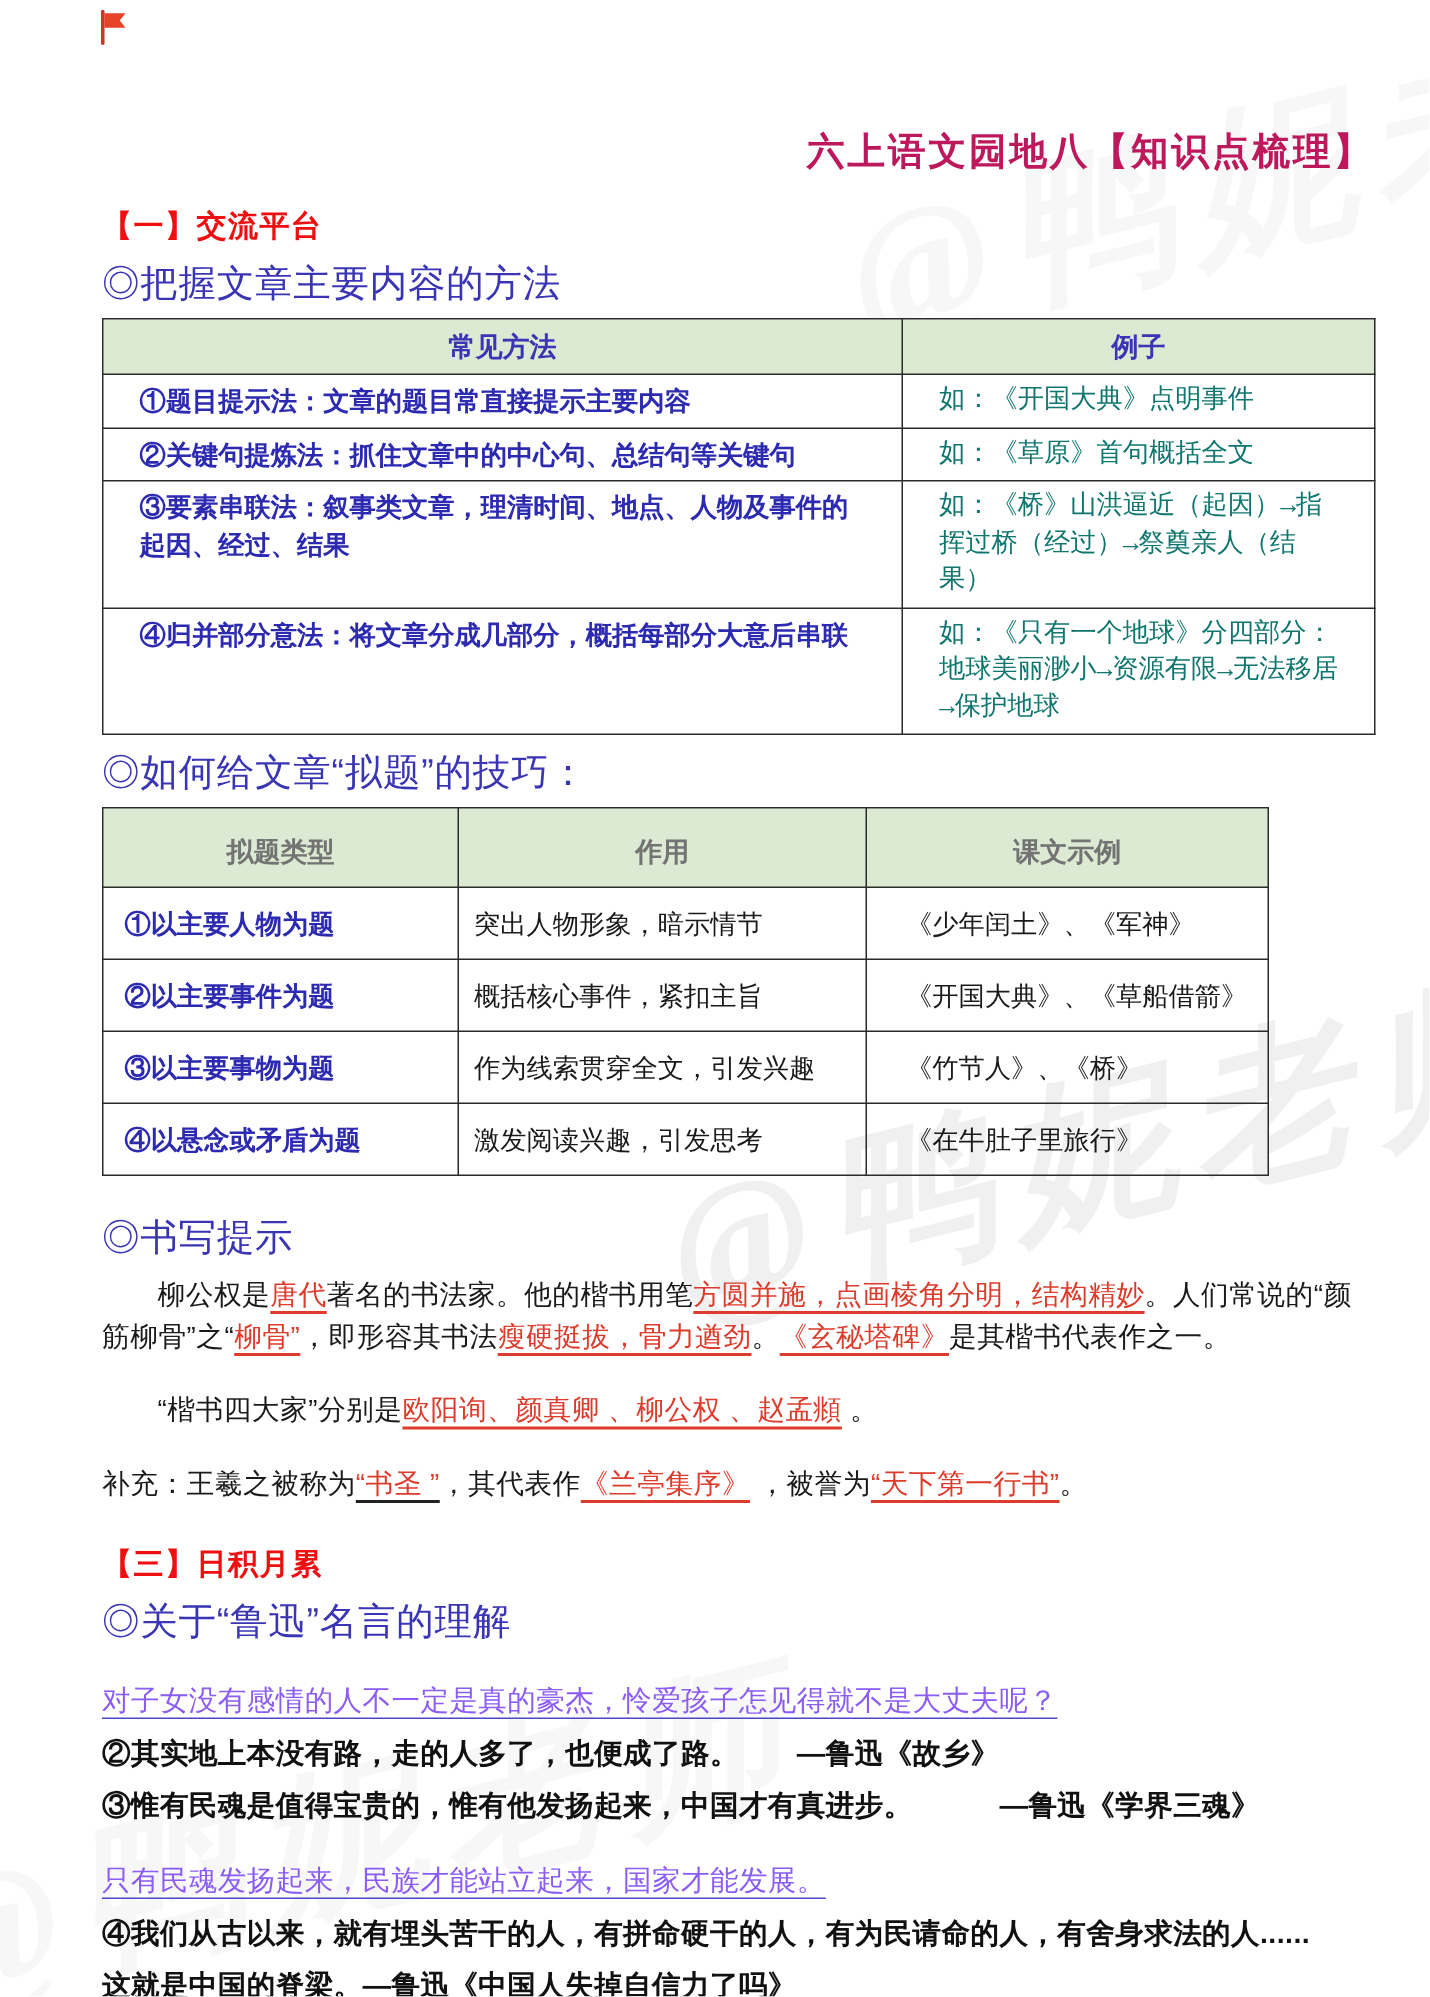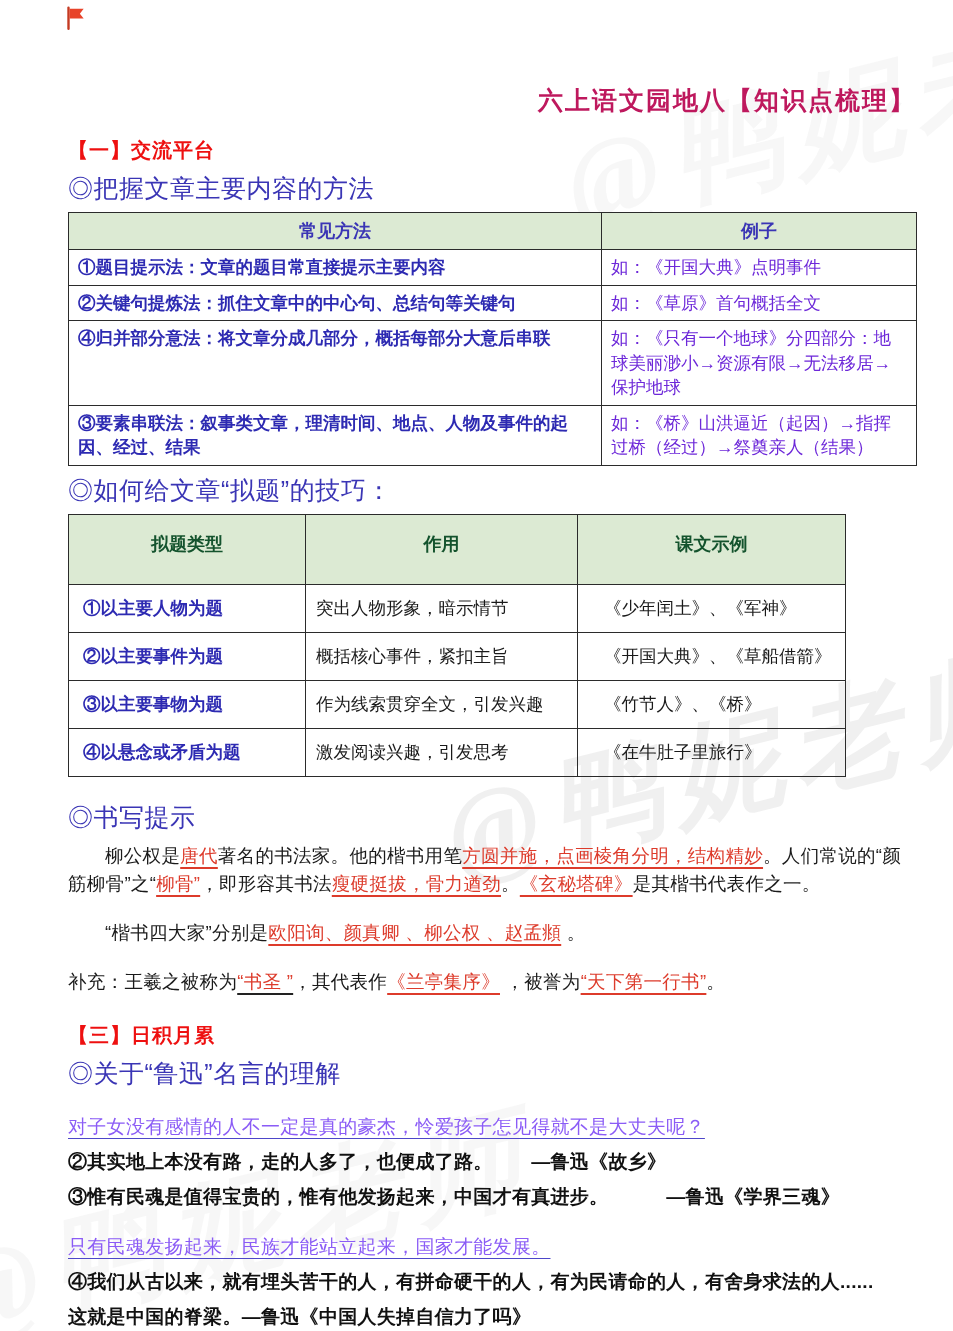--- a/index.html
+++ b/index.html
@@ -59,25 +59,25 @@
   table { border-collapse: collapse; margin-top: 7px; background: transparent; }
   th, td { border: 1.6px solid #2b2b2b; }
   th {
     background: #dcead3;
     font-size: 18px;
     text-align: center;
     font-weight: bold;
   }
   .t1 { width: 848px; table-layout: fixed; }
   .t1 th { color: #3a35b5; padding: 6px 8px; }
-  .t1 td { vertical-align: top; padding: 5px 9px; font-size: 17.5px; line-height: 1.4; }
+  .t1 td { vertical-align: top; padding: 5px 24px; font-size: 17.5px; line-height: 1.4; }
   .t1 td:first-child { color: #2d2ab2; font-weight: bold; }
-  .t1 td:last-child { font-family: Liberation Serif, serif; color: #6d28d9; }
+  .t1 td:last-child { font-family: Liberation Mono, monospace; color: #0f766e; }
   .t2 { width: 777px; table-layout: fixed; }
-  .t2 th { color: #14532d; padding: 17px 8px 28px; }
+  .t2 th { color: #737373; padding: 17px 8px 11px; }
   .t2 td { vertical-align: middle; height: 48px; padding: 6px 10px; font-size: 17.5px; }
   .t2 td:first-child { color: #2d2ab2; font-weight: bold; padding-left: 14px; }
   .t2 td:nth-child(2), .t2 td:nth-child(3) { font-family: "Liberation Serif", serif; color: #1a1a1a; }
   .t2 td:nth-child(3) { padding-left: 26px; }
   
   .para {
     font-size: 18.5px;
     line-height: 1.52;
     margin-top: 21px;
     color: #1a1a1a;
@@ -163,26 +163,26 @@
         <tbody>
             <tr>
               <td>①题目提示法：文章的题目常直接提示主要内容</td>
               <td>如：《开国大典》点明事件</td>
             </tr>
             <tr>
               <td>②关键句提炼法：抓住文章中的中心句、总结句等关键句</td>
               <td>如：《草原》首句概括全文</td>
             </tr>
             <tr>
+              <td>③要素串联法：叙事类文章，理清时间、地点、人物及事件的起因、经过、结果</td>
+              <td>如：《桥》山洪逼近（起因）→指挥过桥（经过）→祭奠亲人（结果）</td>
+            </tr>
+            <tr>
               <td>④归并部分意法：将文章分成几部分，概括每部分大意后串联</td>
               <td>如：《只有一个地球》分四部分：地球美丽渺小→资源有限→无法移居→保护地球</td>
-            </tr>
-            <tr>
-              <td>③要素串联法：叙事类文章，理清时间、地点、人物及事件的起因、经过、结果</td>
-              <td>如：《桥》山洪逼近（起因）→指挥过桥（经过）→祭奠亲人（结果）</td>
             </tr>
           </tbody>
       </table>
     </section>
 
     <section>
       <div class="sub-h">◎如何给文章“拟题”的技巧：</div>
       <table class="t2">
         <colgroup>
             <col style="width:237px">

